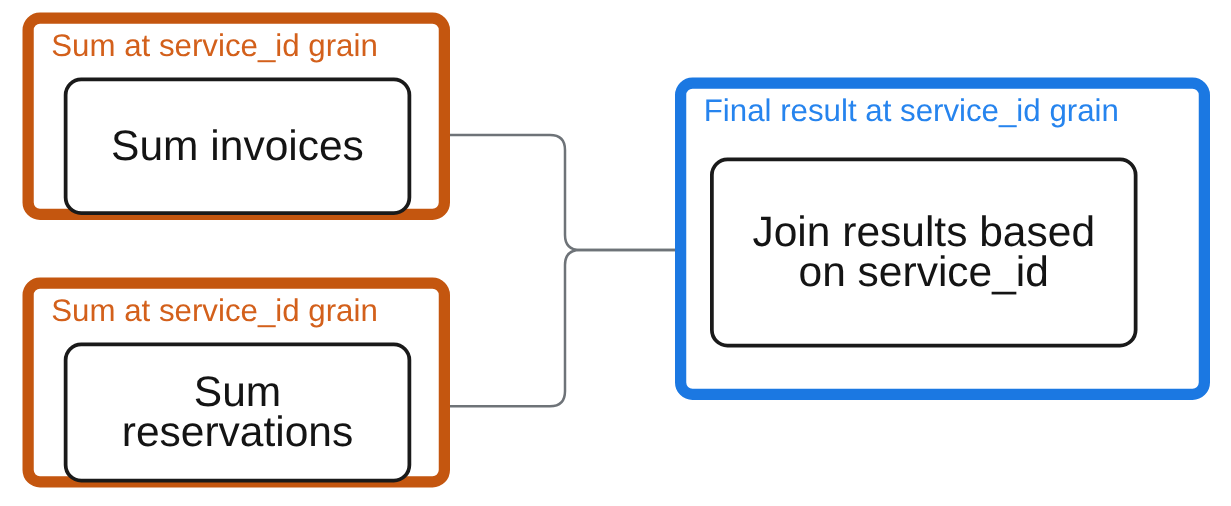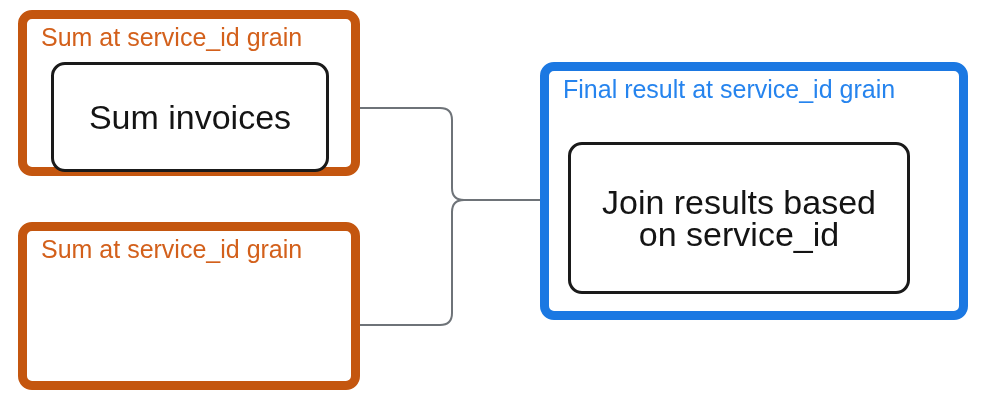--- a/index.html
+++ b/index.html
@@ -89,20 +89,21 @@
     <path d="M 338 325 L 440 325 Q 452 325 452 313 L 452 212 Q 452 200 464 200 L 560 200" fill="none" stroke="#6E7378" stroke-width="2"></path>
   </svg>
 
   <div class="group group-orange" style="left:18px; top:10px; width:342px; height:166px;">
     <div class="group-title title-orange">Sum at service_id grain</div>
     <div class="node" style="left:24px; top:43px; width:278px; height:110px;">Sum invoices</div>
   </div>
 
   <div class="group group-orange" style="left:18px; top:222px; width:342px; height:168px;">
     <div class="group-title title-orange">Sum at service_id grain</div>
+    <div class="node" style="left:24px; top:43px; width:278px; height:112px;">Sum reservations</div>
   </div>
 
   <div class="group group-blue" style="left:540px; top:62px; width:428px; height:258px;">
     <div class="group-title title-blue">Final result at service_id grain</div>
-    <div class="node" style="left:19px; top:55px; width:342px; height:152px;margin-top:16px;">Join results based on service_id</div>
+    <div class="node" style="left:19px; top:55px; width:342px; height:152px;">Join results based on service_id</div>
   </div>
 
 </div>
 
 </body></html>

